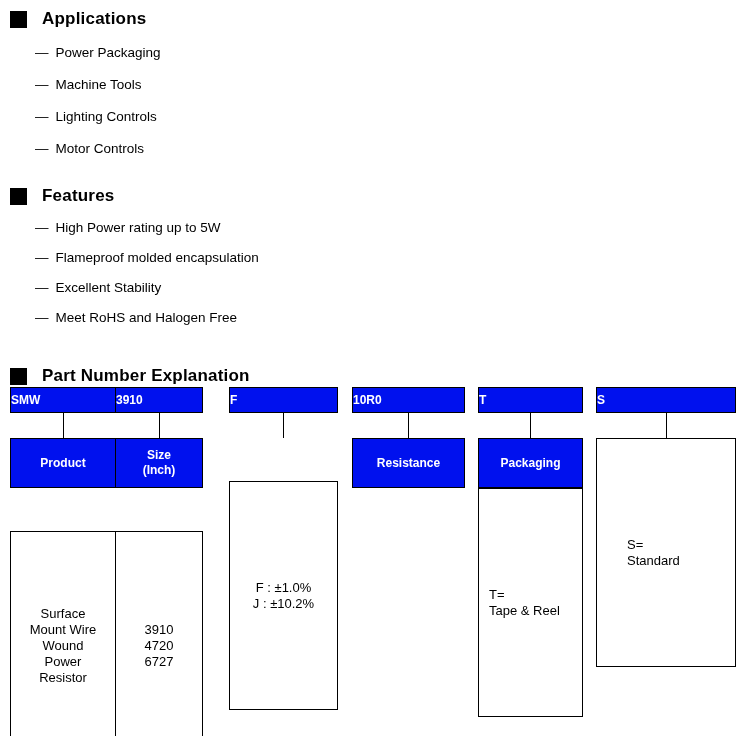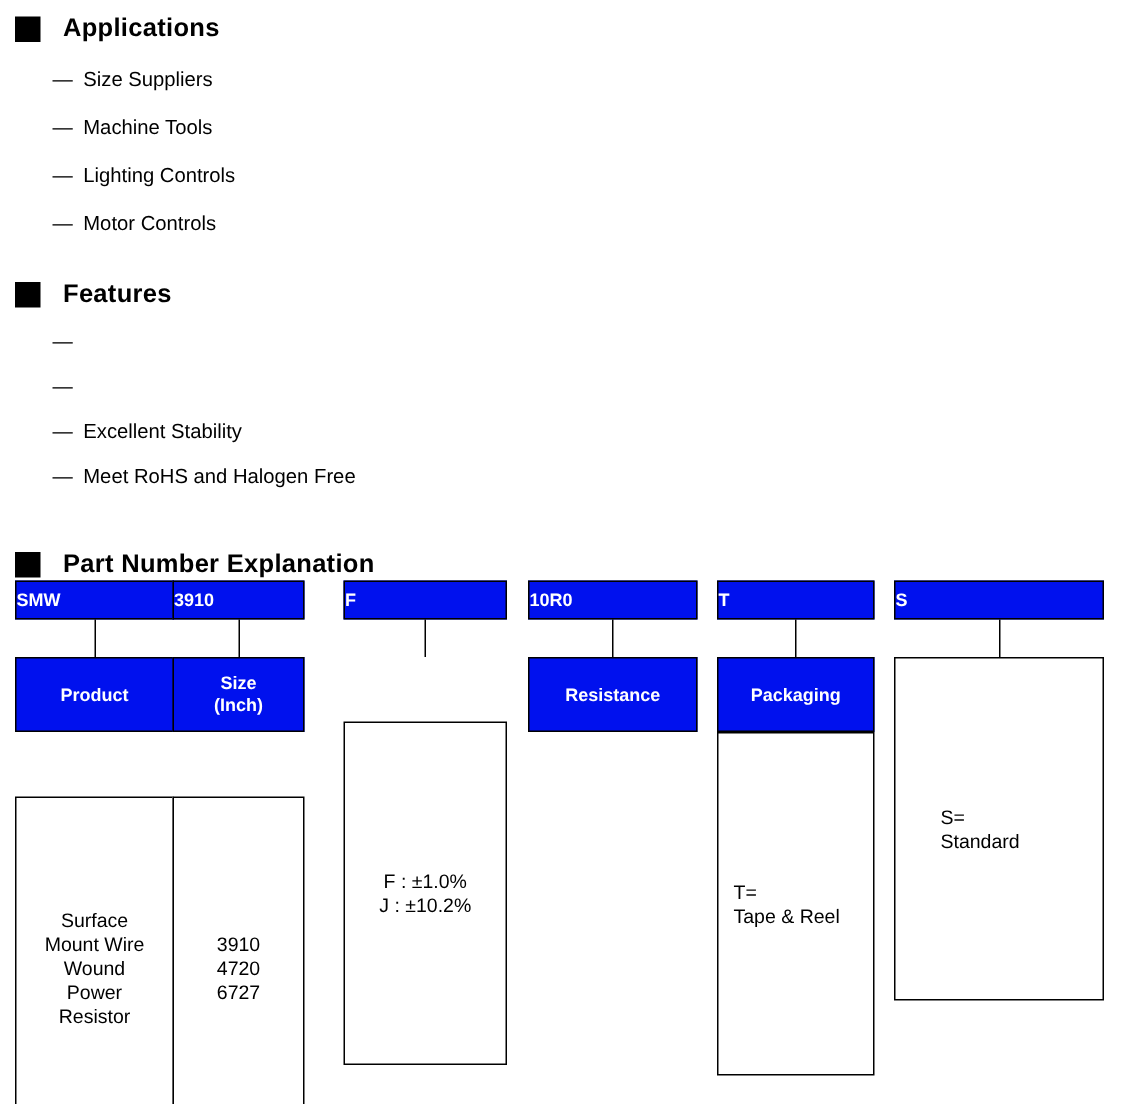--- a/index.html
+++ b/index.html
@@ -56,21 +56,21 @@
 <div>
 
   <section class="sec applications" style="top:9px">
     <div class="sec-heading">
       <span class="sq"></span>
       <span class="sec-title">Applications</span>
     </div>
     <div class="sec-list">
       <div class="list-item">
         <span class="dash">—</span>
-        <span>Size Suppliers</span>
+        <span>Power Packaging</span>
       </div>
       <div class="list-item">
         <span class="dash">—</span>
         <span>Machine Tools</span>
       </div>
       <div class="list-item">
         <span class="dash">—</span>
         <span>Lighting Controls</span>
       </div>
       <div class="list-item">
@@ -81,23 +81,25 @@
   </section>
 
   <section class="sec features" style="top:186px">
     <div class="sec-heading">
       <span class="sq"></span>
       <span class="sec-title">Features</span>
     </div>
     <div class="sec-list">
       <div class="list-item">
         <span class="dash">—</span>
+        <span>High Power rating up to 5W</span>
       </div>
       <div class="list-item">
         <span class="dash">—</span>
+        <span>Flameproof molded encapsulation</span>
       </div>
       <div class="list-item">
         <span class="dash">—</span>
         <span>Excellent Stability</span>
       </div>
       <div class="list-item">
         <span class="dash">—</span>
         <span>Meet RoHS and Halogen Free</span>
       </div>
     </div>

